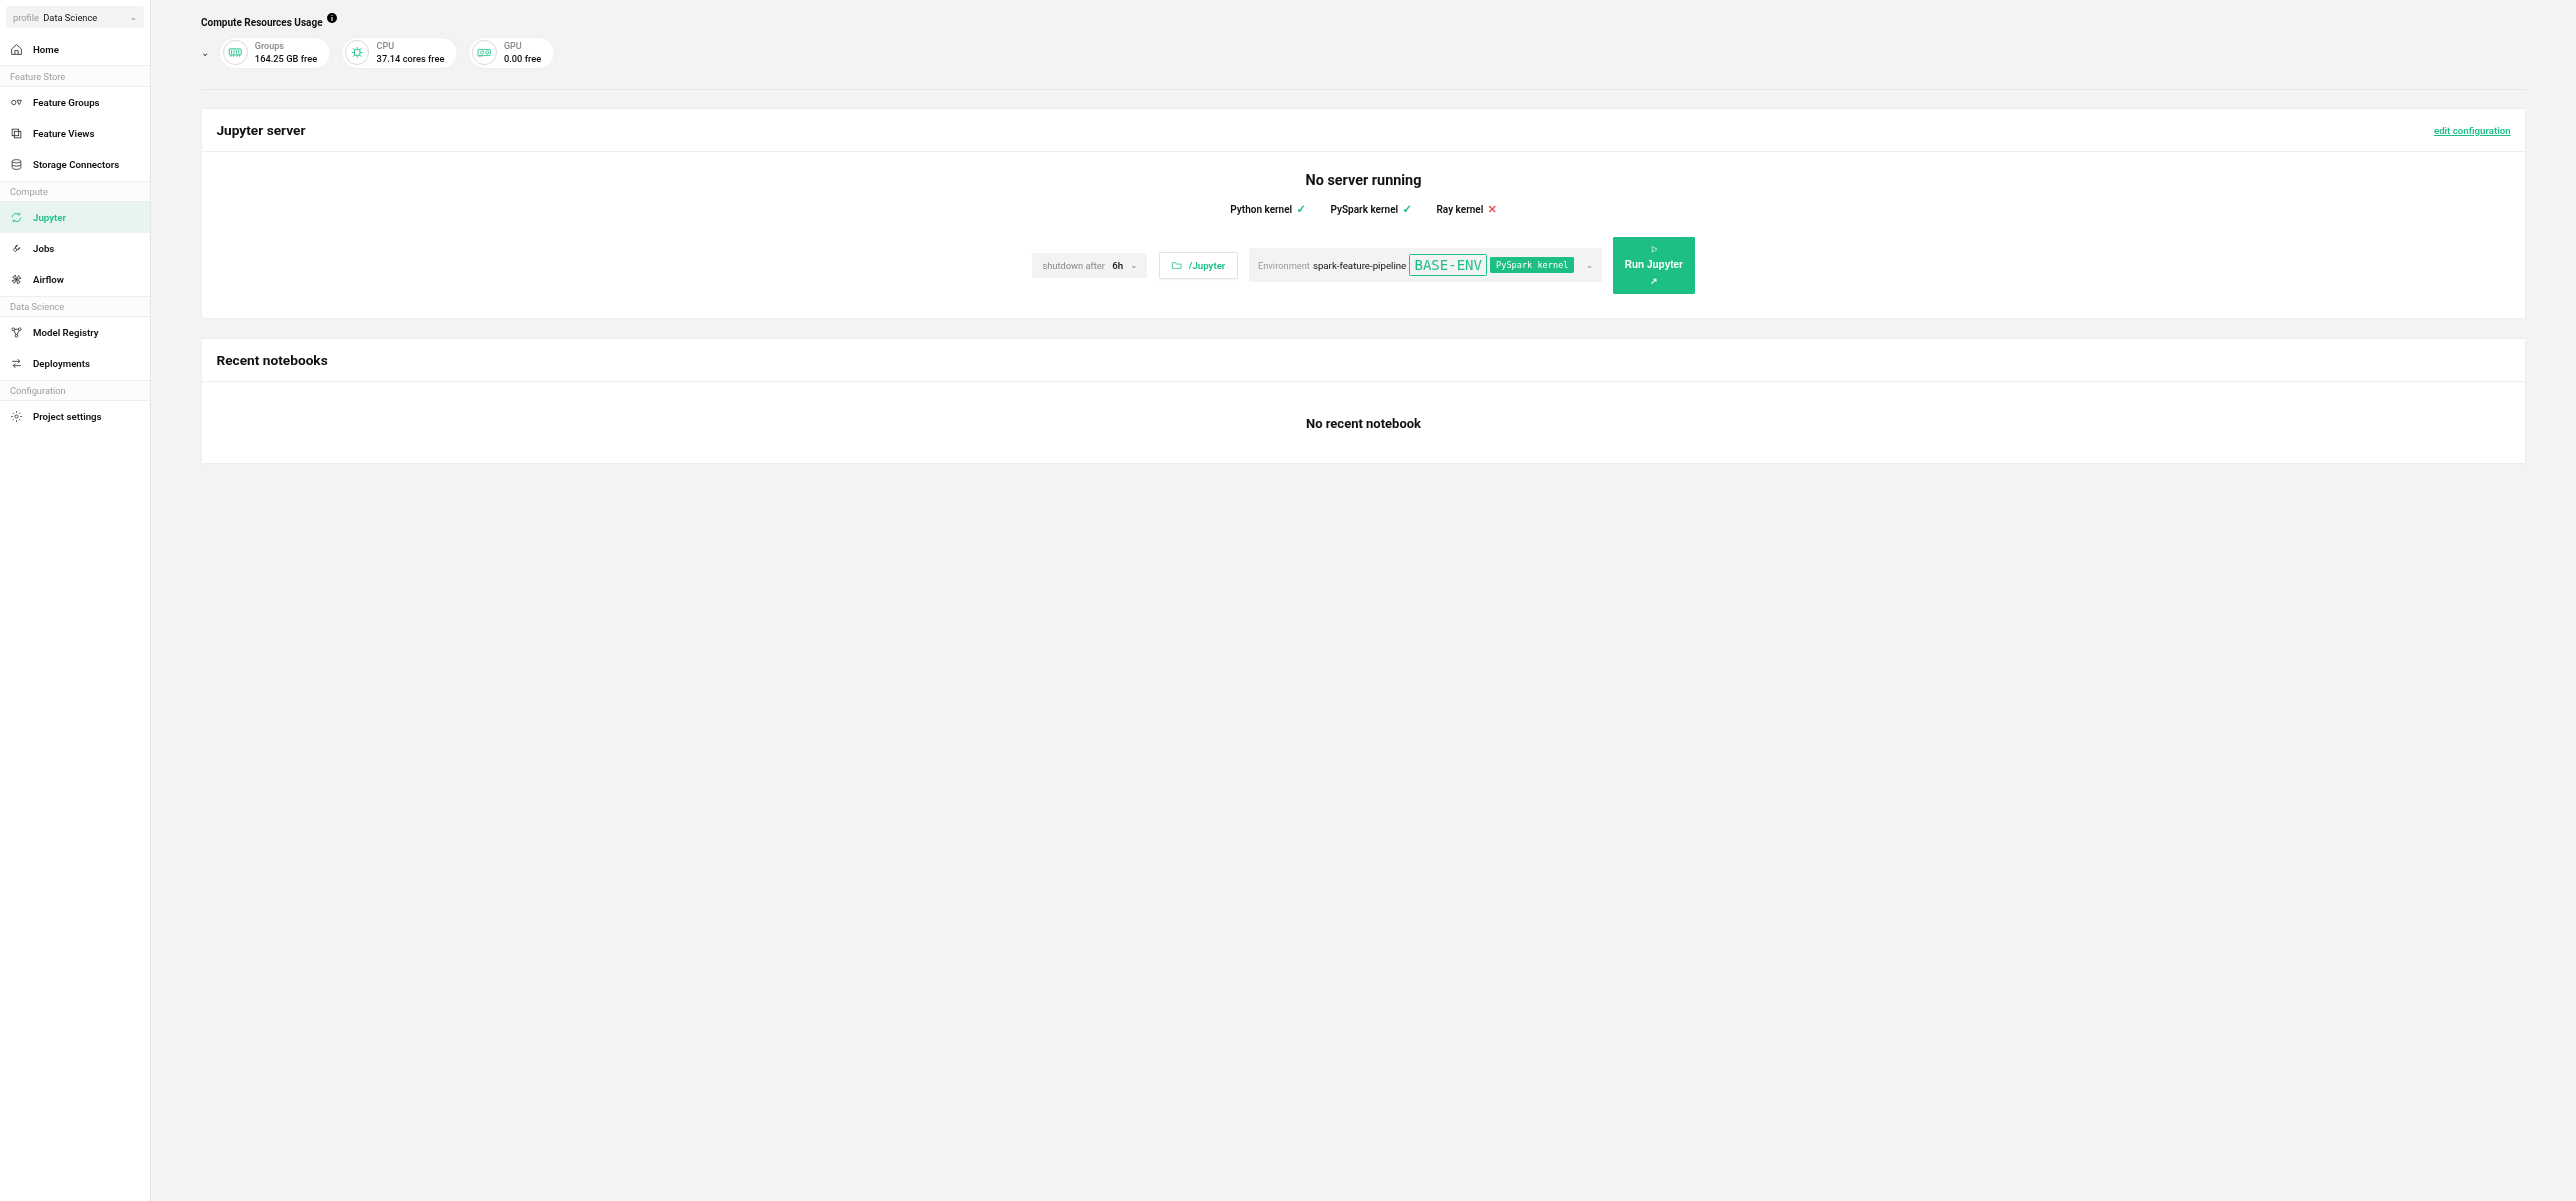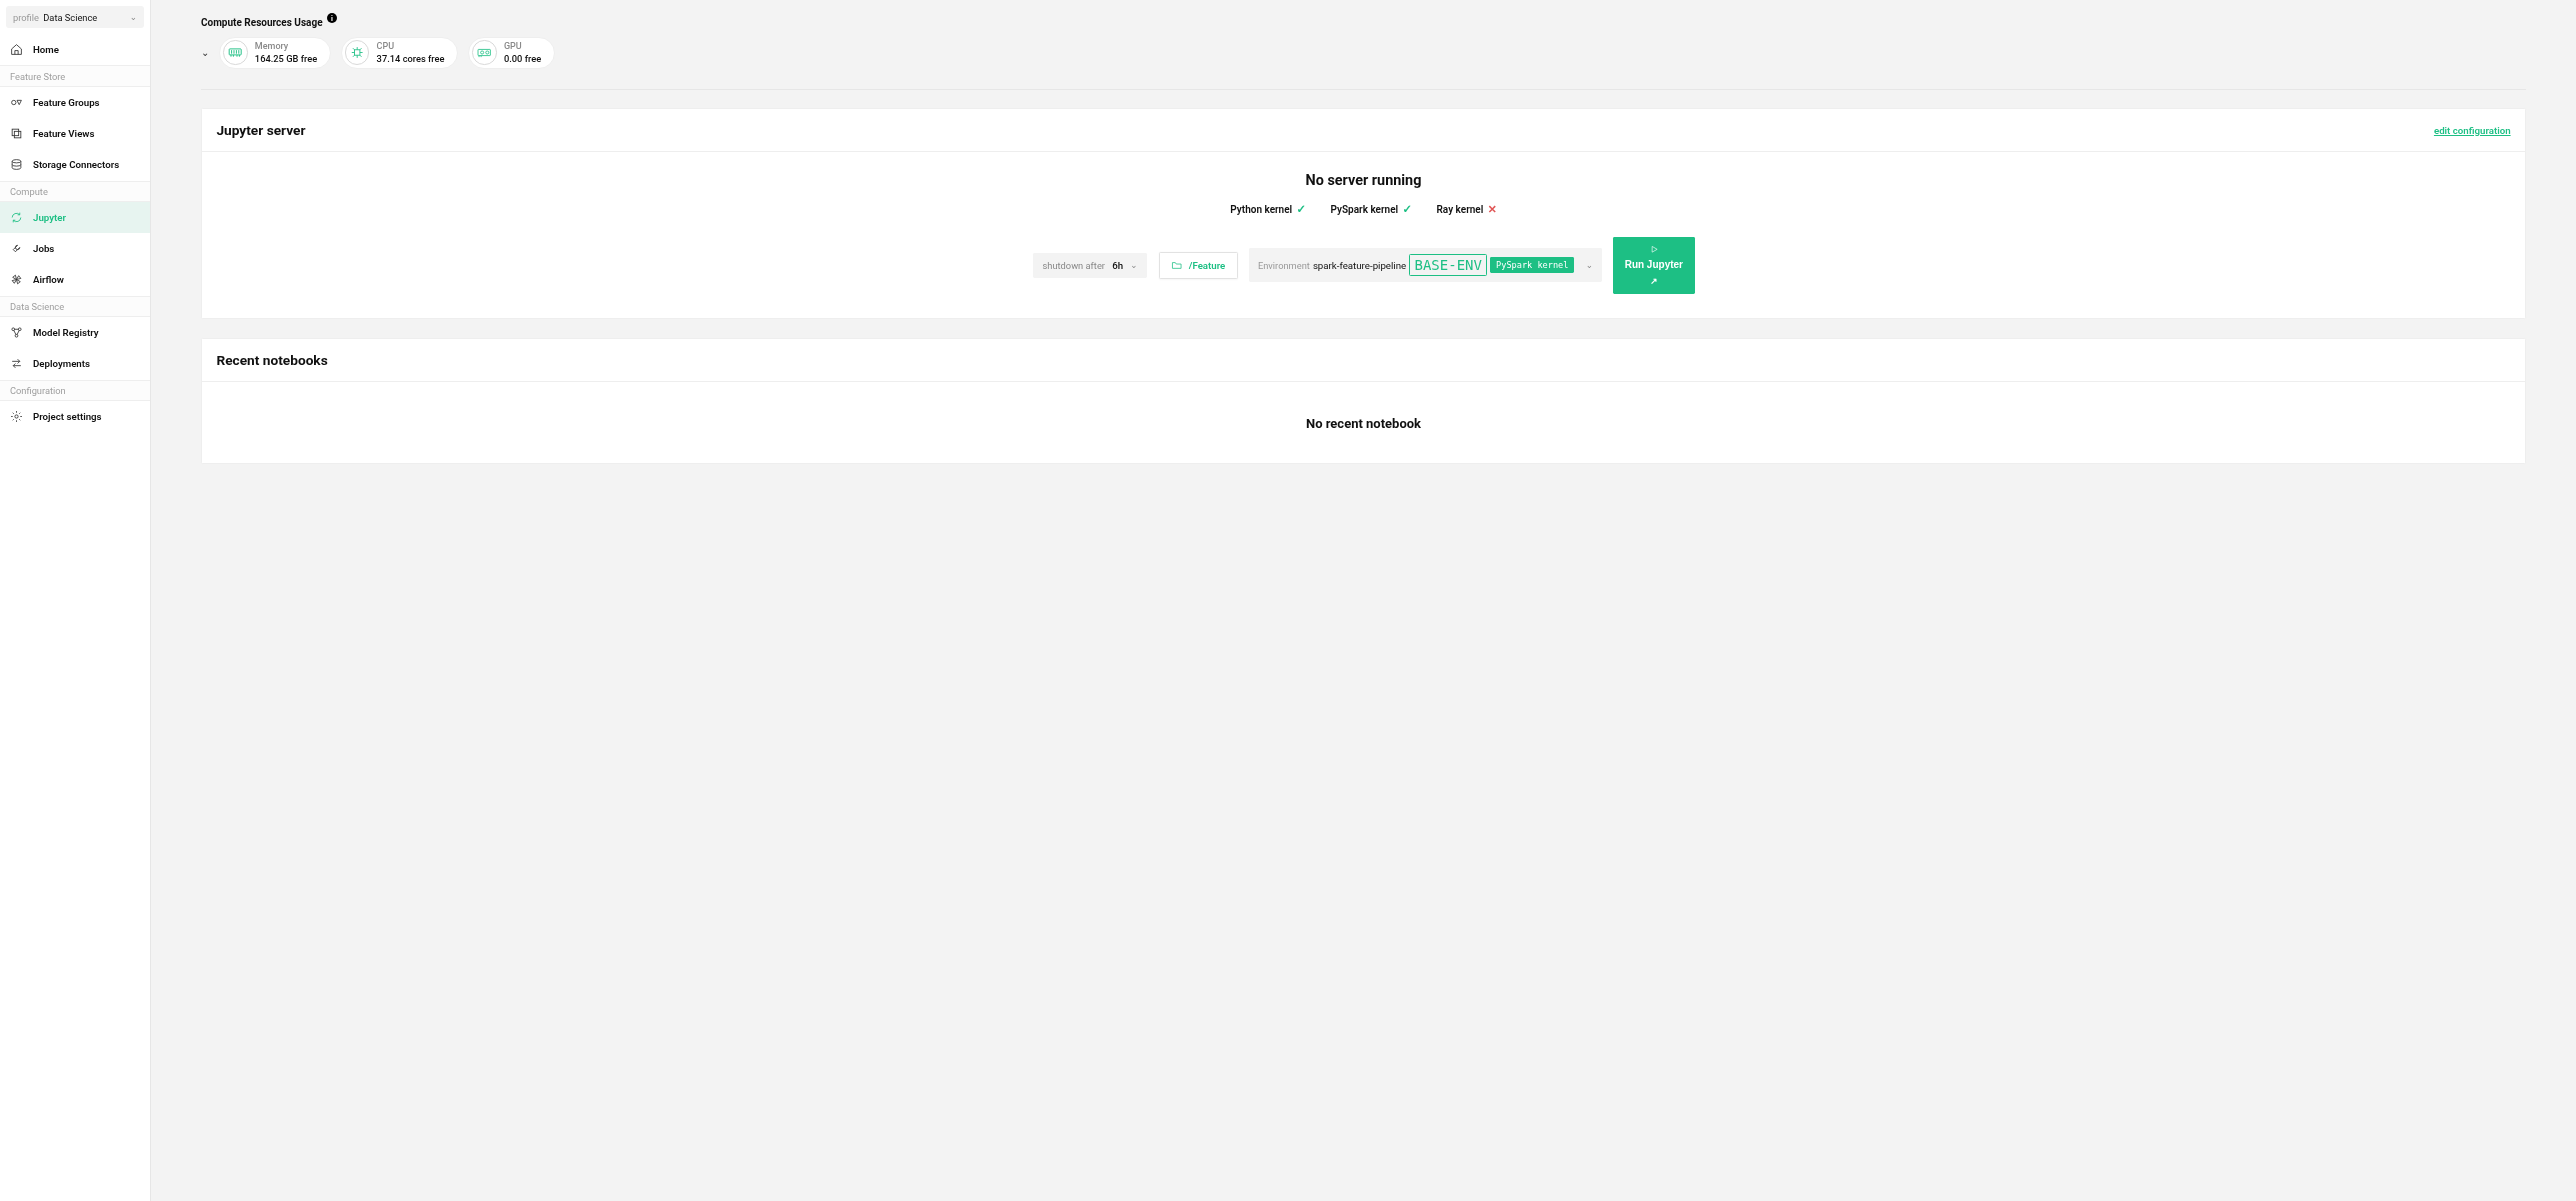--- a/index.html
+++ b/index.html
@@ -329,21 +329,21 @@
       <span class="collapse-chev">⌄</span>
 
       <div class="resource-pill">
         <span class="res-icon">
           <svg viewBox="0 0 24 20">
               <rect x="2" y="4" width="20" height="10" rx="1"></rect>
               <path d="M6 6 V12 M10 6 V12 M14 6 V12 M18 6 V12 M5 14 V17 M9 14 V17 M15 14 V17 M19 14 V17"></path>
             </svg>
         </span>
         <span class="res-text">
-          <span class="lab">Memory</span>
+          <span class="lab">Groups</span>
           <span class="val">164.25 GB free</span>
         </span>
       </div>
 
       <div class="resource-pill">
         <span class="res-icon">
           <svg viewBox="0 0 24 24">
               <rect x="7" y="7" width="10" height="10"></rect>
               <path d="M12 2 V7 M12 17 V22 M2 12 H7 M17 12 H22 M4 4 L7 7 M17 17 L20 20 M20 4 L17 7 M7 17 L4 20"></path>
             </svg>
@@ -397,21 +397,21 @@
           <div class="dropdown">
             <span class="lab">shutdown after</span>
             <span class="val">6h</span>
             <span class="chev">⌄</span>
           </div>
 
           <div class="folder-btn">
             <svg viewBox="0 0 24 20">
                 <path d="M3 5 H9 L11 8 H21 V17 H3 Z"></path>
               </svg>
-            <span>/Feature</span>
+            <span>/Jupyter</span>
           </div>
 
           <div class="env-select">
             <span class="lab">Environment</span>
             <span class="envname">spark-feature-pipeline</span>
             <span class="badge-outline">BASE-ENV</span>
             <span class="badge-fill">PySpark kernel</span>
             <span class="chev" style="margin-left:8.6px">⌄</span>
           </div>
 

